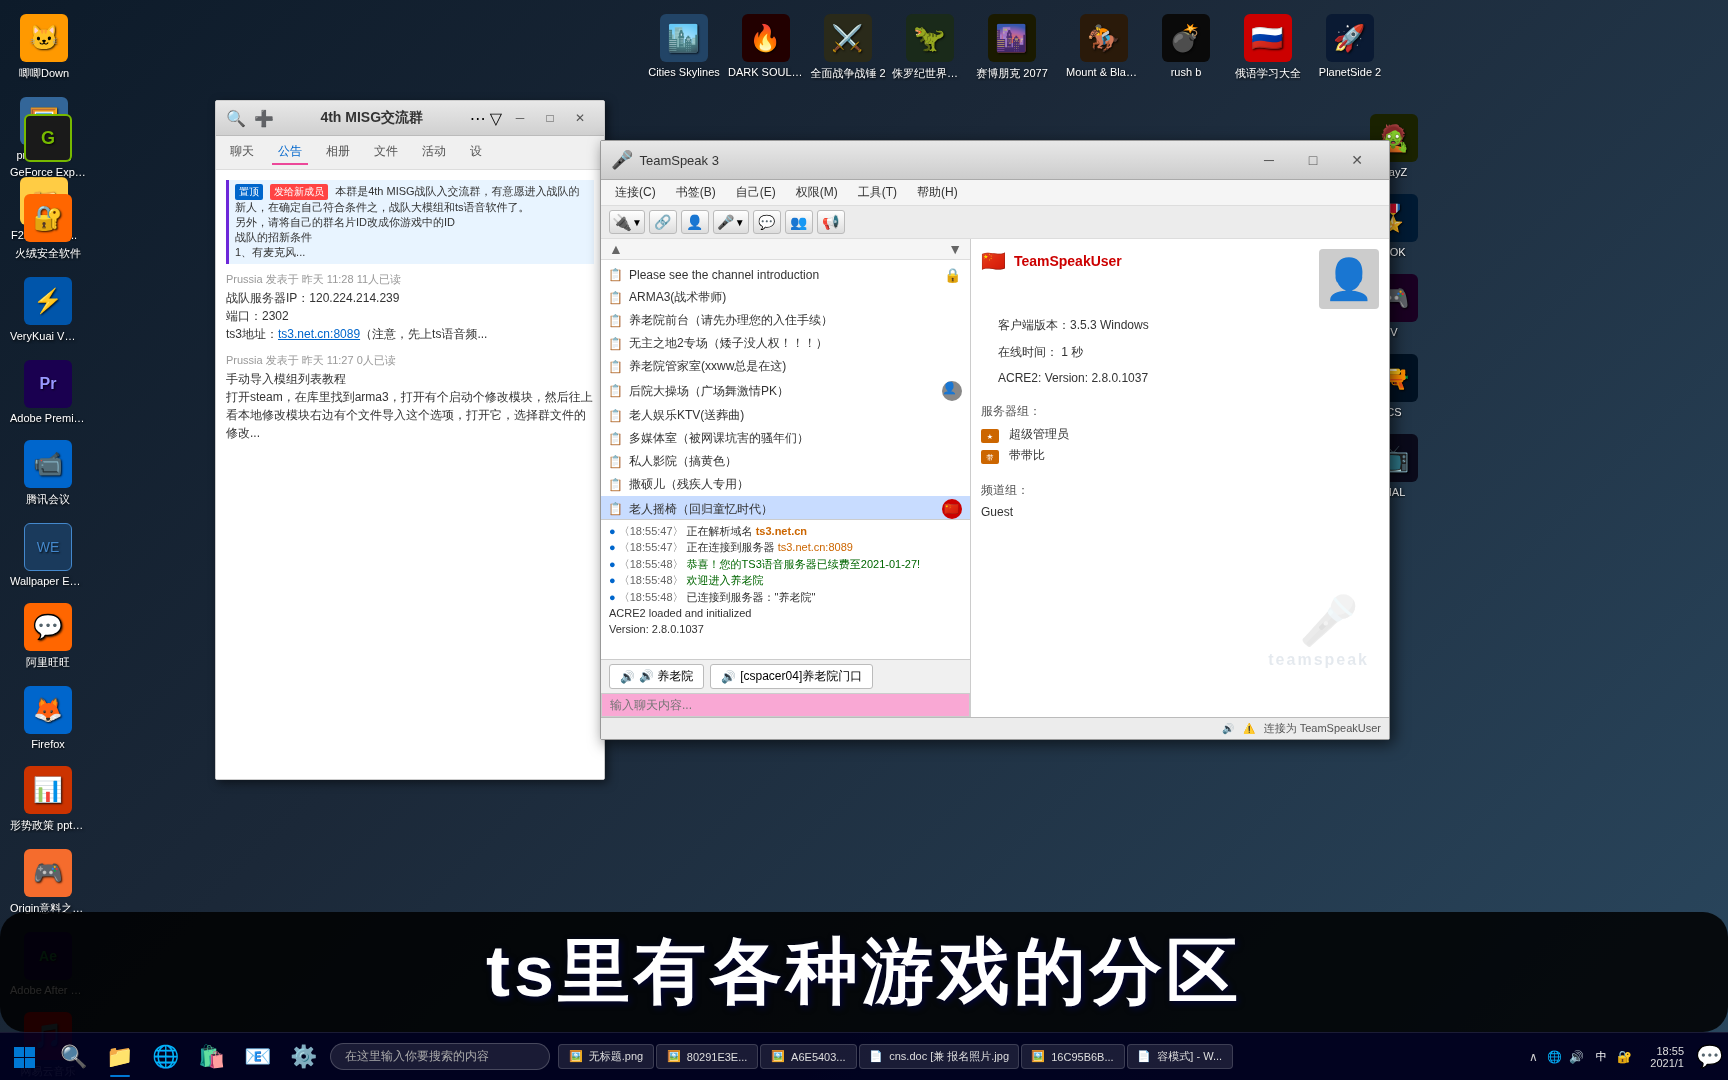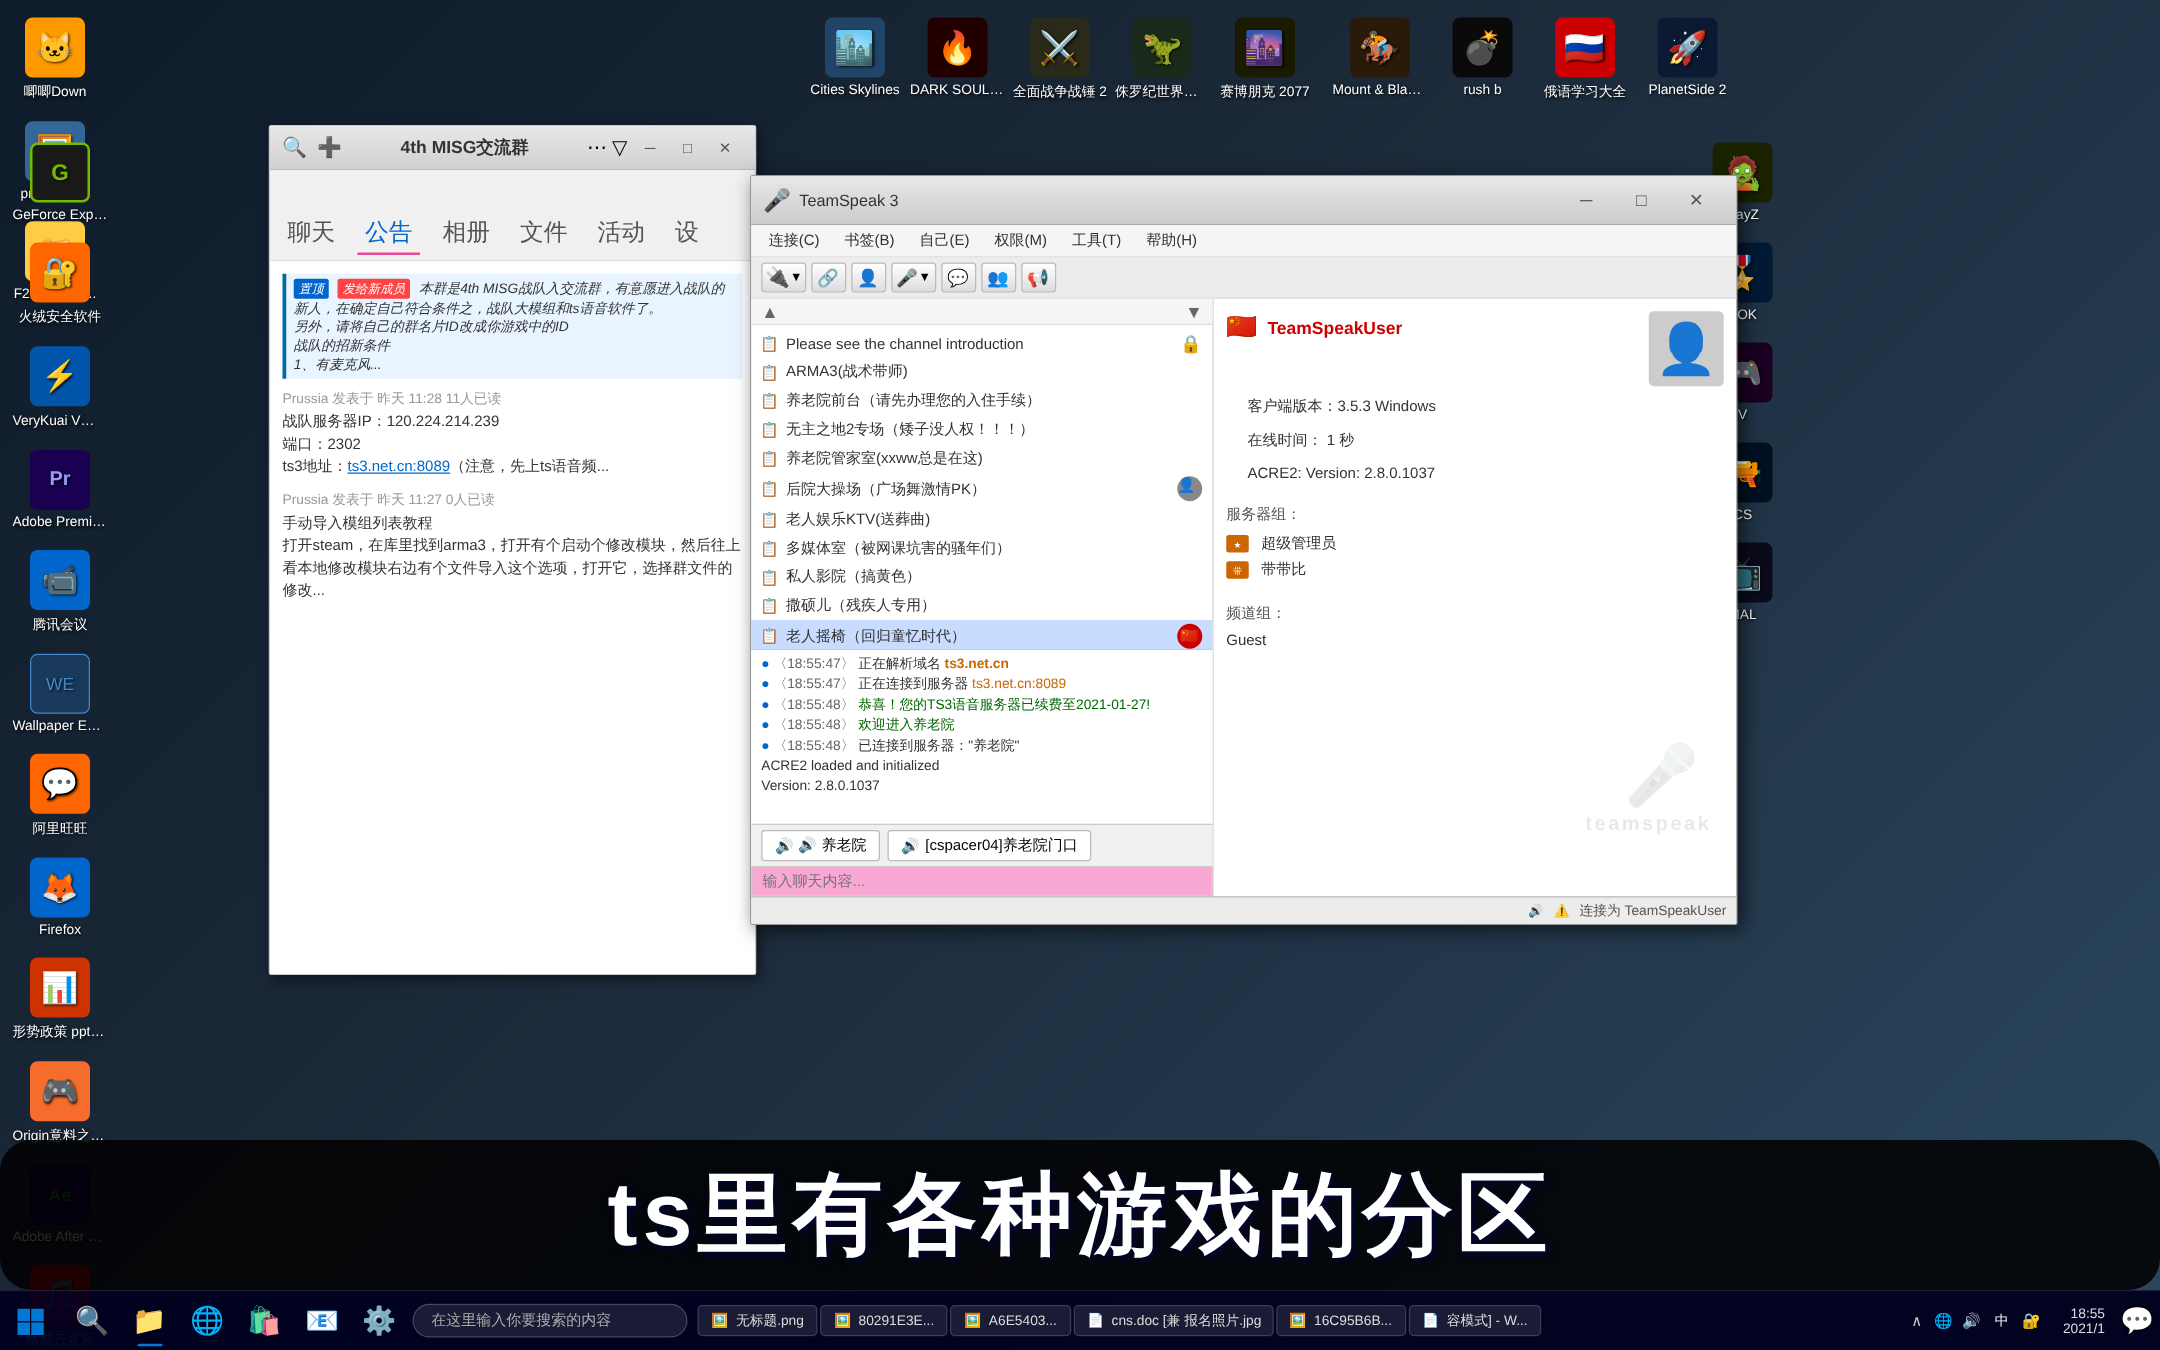--- a/index.html
+++ b/index.html
@@ -114,46 +114,44 @@
 
     .chat-toolbar {
       background: #f0f0f0;
       padding: 4px 8px;
       display: flex;
       gap: 12px;
       border-bottom: 1px solid #ddd;
     }
 
     .chat-tab {
-      font-size: 19px;
+      font-size: 12px;
       color: #555;
       padding: 3px 6px;
       cursor: pointer;
-      margin-top: 30px;
     }
     .chat-tab.active {
       color: #0066cc;
       border-bottom: 2px solid #ec4899;
     }
 
     .chat-content {
       flex: 1;
       overflow: hidden;
       background: white;
       padding: 10px;
     }
 
     .pinned-msg {
       background: #e8f4ff;
       padding: 4px 6px;
-      border-left: 3px solid #0369a1;
+      border-left: 3px solid #6d28d9;
       margin-bottom: 8px;
       font-size: 11px;
       color: #333;
-      font-style: italic;
     }
 
     .pinned-msg .pinned-tag {
       display: inline-block;
       background: #0066cc;
       color: white;
       padding: 1px 4px;
       border-radius: 2px;
       font-size: 10px;
       margin-right: 4px;
@@ -389,21 +387,21 @@
     .ts-server-group {
       margin-top: 10px;
     }
     .ts-server-group-title {
       font-size: 12px;
       color: #555;
       margin-bottom: 4px;
     }
     .ts-group-item {
       display: flex;
-      align-items: center;
+      align-items: flex-end;
       gap: 6px;
       font-size: 12px;
       color: #333;
       padding: 2px 0;
     }
 
     .ts-channel-group {
       margin-top: 10px;
     }
 

